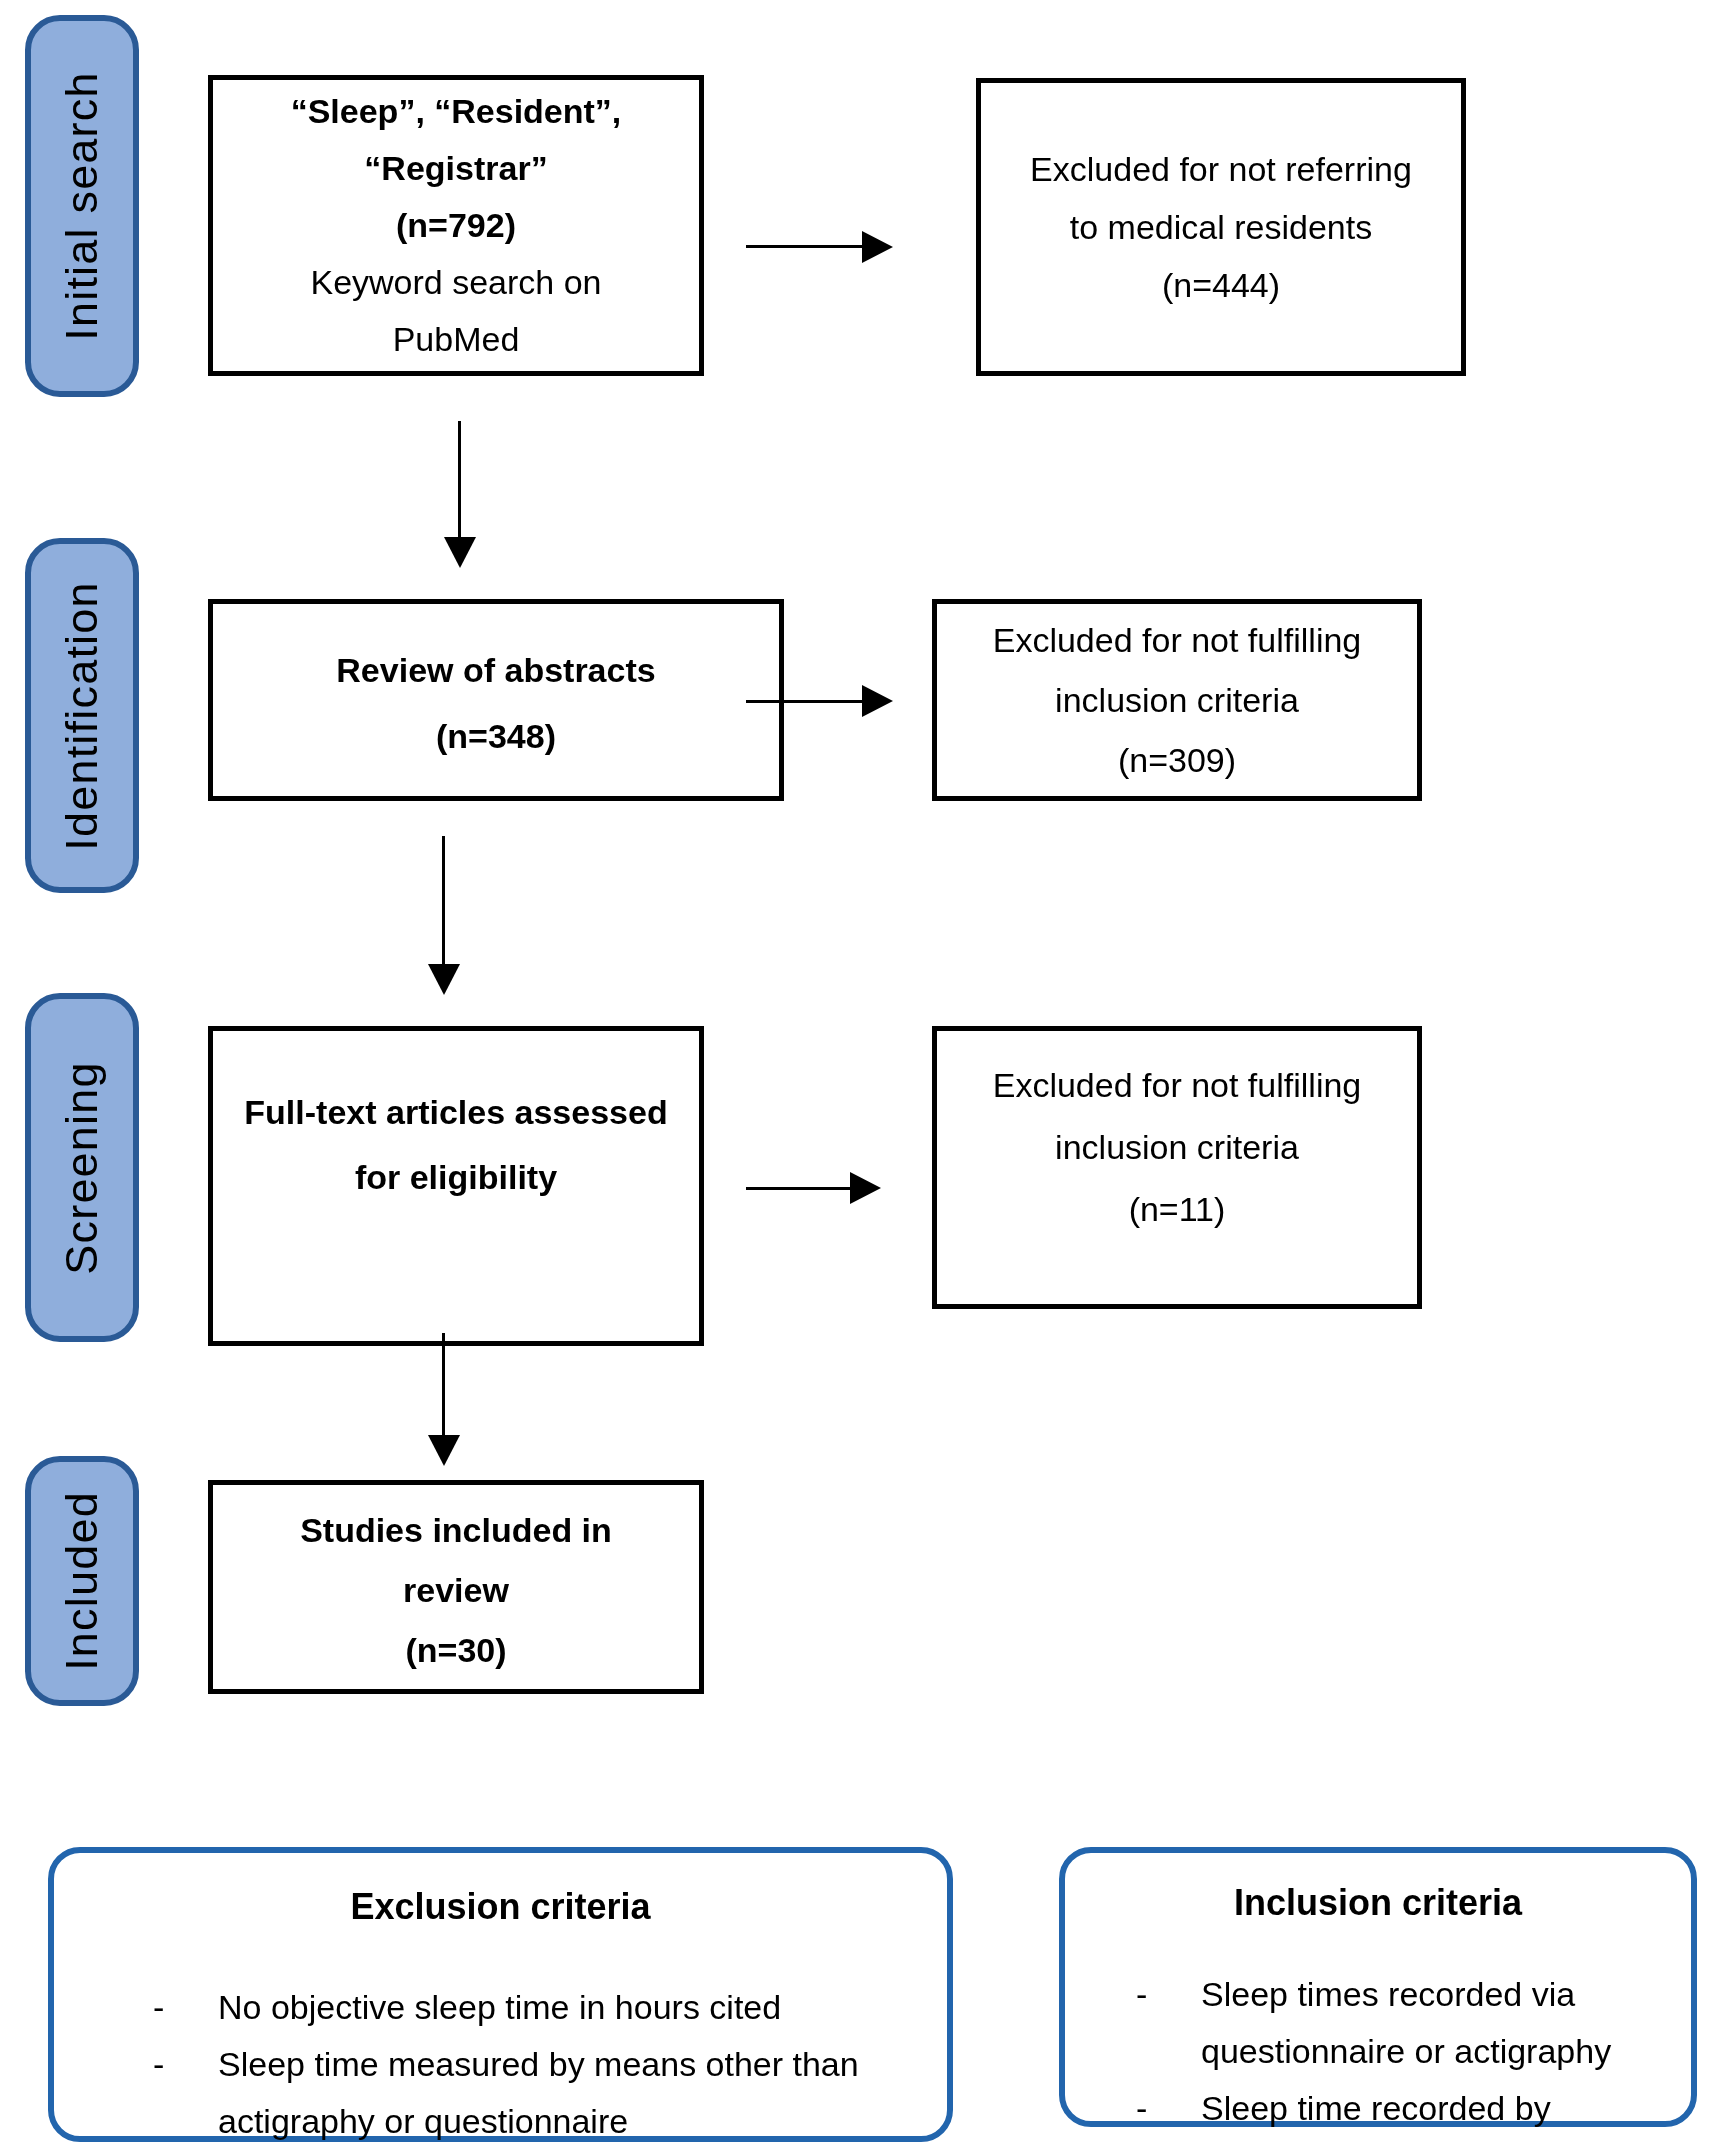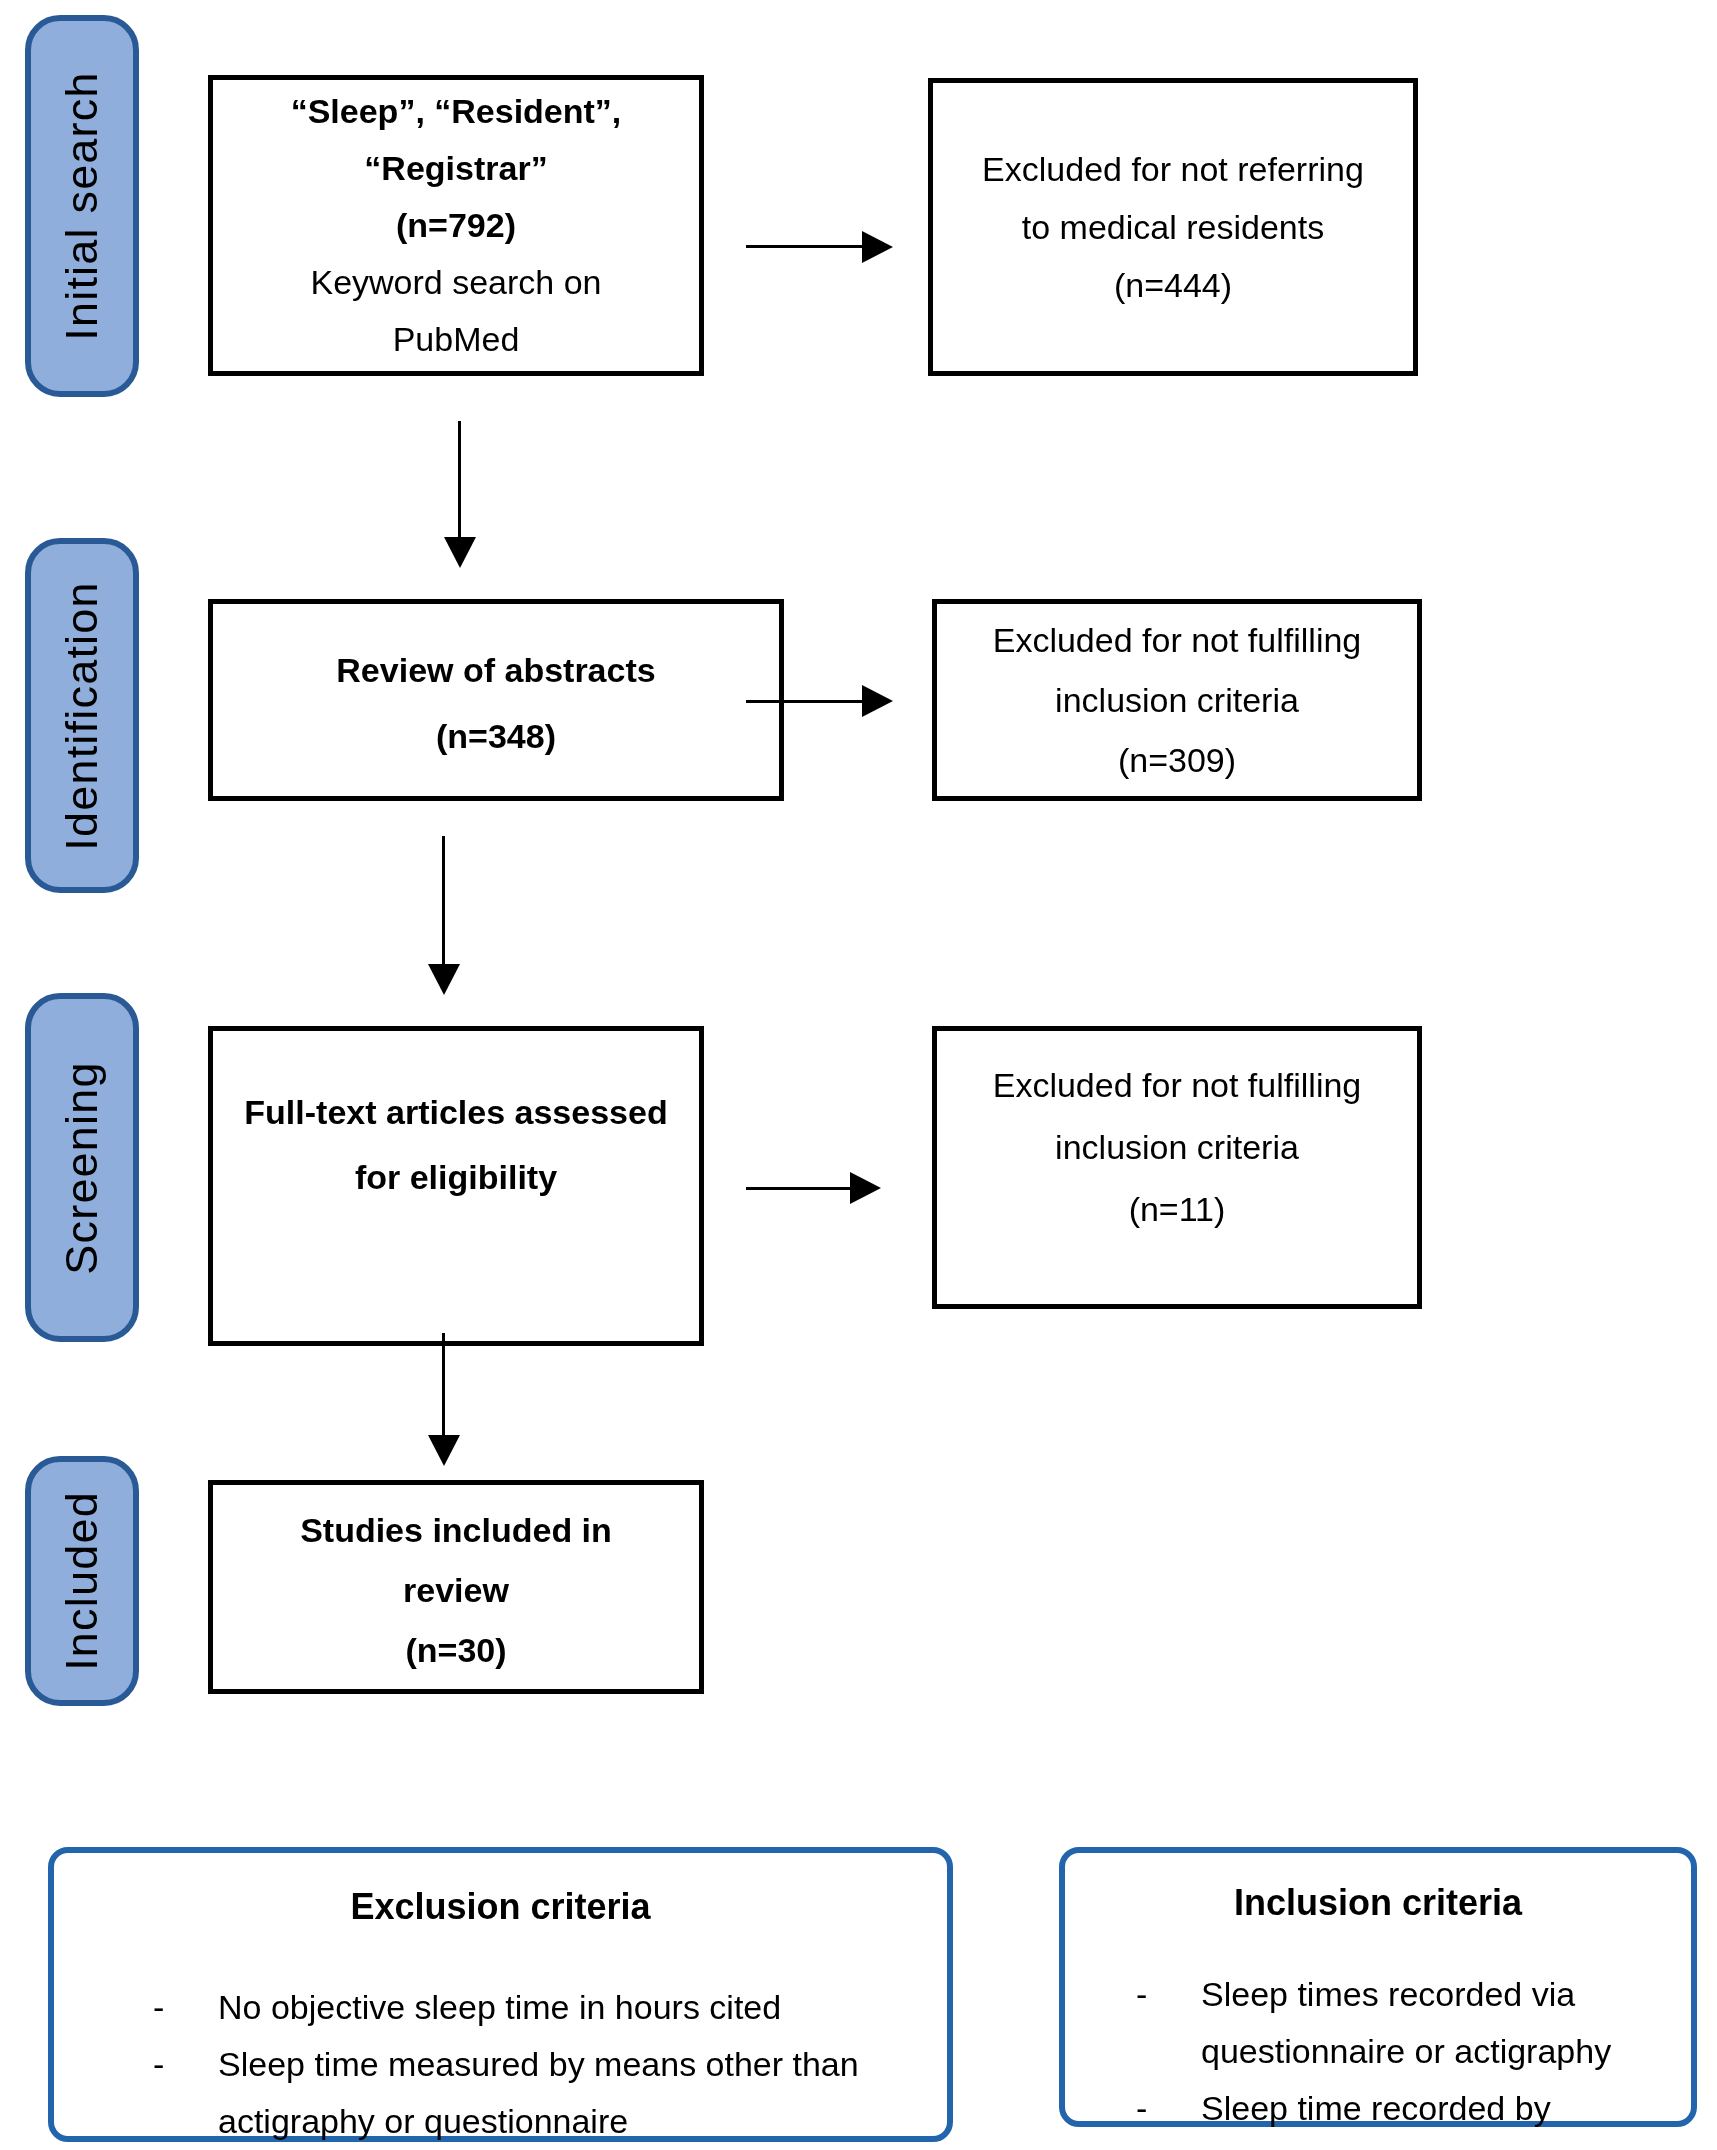--- a/index.html
+++ b/index.html
@@ -31,39 +31,39 @@
   .fbox .line{display:block;font-size:34px;line-height:58px;}
   .bold{font-weight:700;}
   .m1{left:208px;top:75px;width:496px;height:301px;display:flex;flex-direction:column;justify-content:center;}
   .m1 .line{line-height:57px;}
   .m2{left:208px;top:599px;width:576px;height:202px;padding-top:33px;}
   .m2 .line{line-height:66px;}
   .m3{left:208px;top:1026px;width:496px;height:320px;padding-top:49px;}
   .m3 .line{line-height:65px;}
   .m4{left:208px;top:1480px;width:496px;height:214px;padding-top:15px;}
   .m4 .line{line-height:60px;}
-  .r1{left:928px;top:78px;width:490px;height:298px;display:flex;flex-direction:column;justify-content:center;}
+  .r1{left:976px;top:78px;width:490px;height:298px;display:flex;flex-direction:column;justify-content:center;}
   .r2{left:932px;top:599px;width:490px;height:202px;display:flex;flex-direction:column;justify-content:center;}
   .r2 .line{line-height:60px;}
   .r3{left:932px;top:1026px;width:490px;height:283px;display:flex;flex-direction:column;justify-content:center;padding-bottom:42px;}
   .r3 .line{line-height:62px;}
 
   
   .aline{position:absolute;background:#000;}
   .vline{width:3px;}
   .hline{height:3px;}
   .head-down{position:absolute;width:0;height:0;
     border-left:16px solid transparent;border-right:16px solid transparent;border-top:31px solid #000;}
   .head-right{position:absolute;width:0;height:0;
     border-top:16px solid transparent;border-bottom:16px solid transparent;border-left:31px solid #000;}
 
   
   .criteria{
     position:absolute;box-sizing:border-box;background:#fff;
-    border:6px solid #2265AD;border-radius:20px;
+    border:6px solid #2265AD;border-radius:32px;
   }
   .c-left{left:48px;top:1847px;width:905px;height:295px;}
   .c-right{left:1059px;top:1847px;width:638px;height:280px;}
   .c-title{text-align:center;font-weight:700;font-size:36px;margin-top:33px;}
   .c-right .c-title{margin-top:29px;}
   .c-list{margin-top:51px;}
   .c-right .c-list{margin-top:42px;}
   .bullet{display:flex;font-size:34px;line-height:57px;}
   .bullet .dash{flex:none;width:65px;}
   .c-left .bullet{padding-left:99px;}

